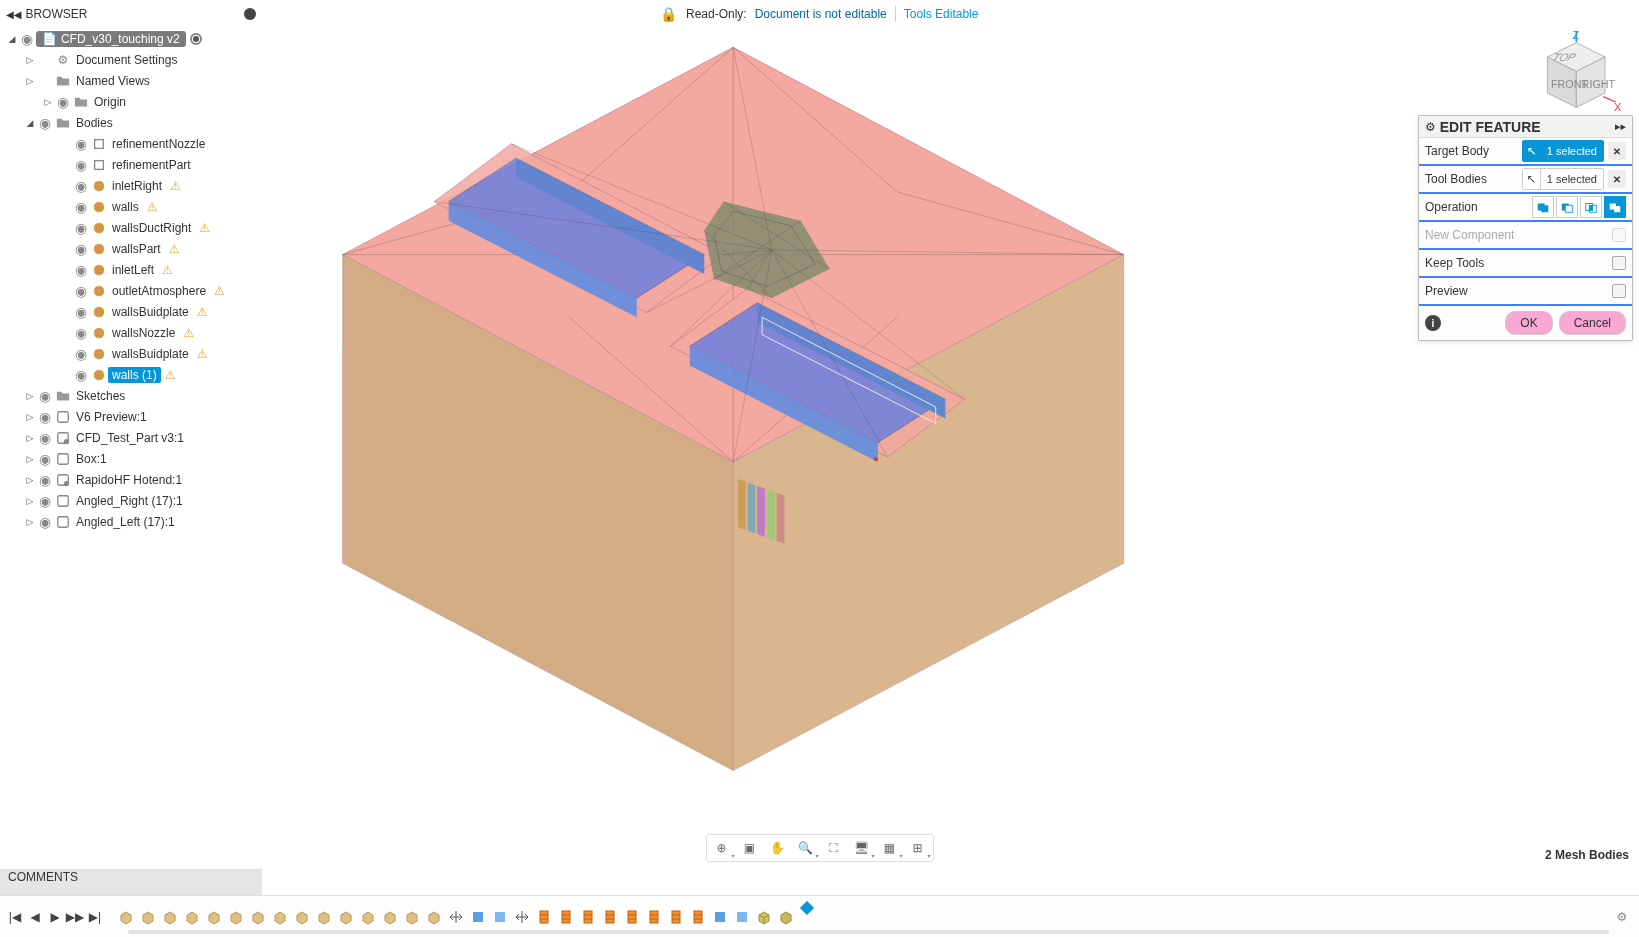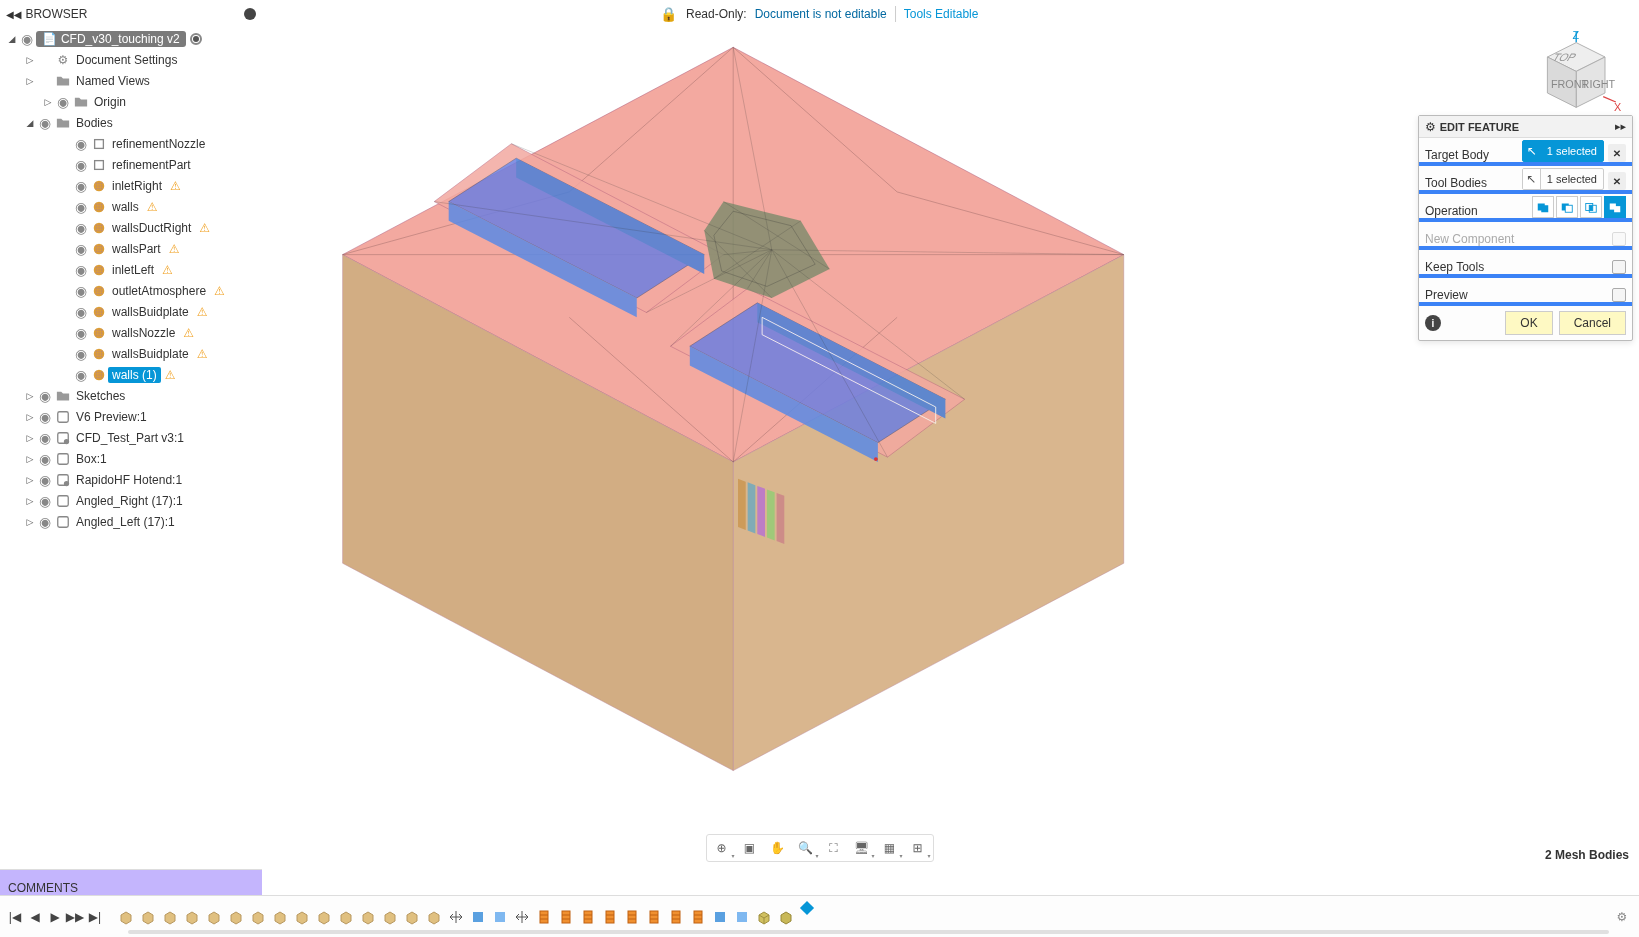--- a/index.html
+++ b/index.html
@@ -20,49 +20,49 @@
 .tr-caret { width: 12px; text-align: center; font-size: 9px; color: #555; cursor: pointer; user-select: none; }
 .tr-vis { width: 18px; text-align: center; color: #888; font-size: 14px; }
 .tr-icon { width: 18px; text-align: center; font-size: 13px; display: flex; align-items: center; justify-content: center; }
 .tr-icon svg { width: 14px; height: 14px; }
 .tr-label { padding: 1px 4px; border-radius: 2px; }
 .tree li.selected .tr-label { background: #0696d7; color: #fff; }
 .tree li .warn { color: #f0a020; margin-left: 4px; font-size: 12px; }
 .file-badge { display: flex; align-items: center; gap: 4px; background: #7a7a7a; color: #fff; border-radius: 3px; padding: 1px 6px; }
 .radio-dot { width: 12px; height: 12px; border-radius: 50%; border: 2px solid #888; background: #fff; margin-left: 4px; display: inline-flex; align-items: center; justify-content: center; }
 .radio-dot::after { content: ""; width: 6px; height: 6px; border-radius: 50%; background: #555; }
-.comments-bar { position: absolute; left: 0; width: 262px; bottom: 42px; height: 26px; border-top: 1px solid #ddd; display: flex; align-items: flex-end; padding: 0 8px; z-index: 10; background: #c4b5fd; }
+.comments-bar { position: absolute; left: 0; width: 262px; bottom: 42px; height: 26px; border-top: 1px solid #ddd; display: flex; align-items: flex-start; padding: 0 8px; z-index: 10; background: #e5e5e5; }
 .comments-bar .collapse-dot { margin-left: auto; }
 .viewport { position: absolute; top: 28px; left: 0; right: 0; bottom: 70px; overflow: hidden; }
 .viewcube { position: absolute; top: 30px; right: 16px; width: 90px; height: 90px; z-index: 15; }
 .viewcube svg { width: 100%; height: 100%; }
 .feature-panel { position: absolute; top: 115px; right: 6px; width: 215px; background: #fdfdfd; border: 1px solid #bbb; border-radius: 2px; z-index: 30; box-shadow: 0 2px 6px rgba(0,0,0,0.1); }
 .fp-header { display: flex; align-items: center; height: 22px; padding: 0 6px; background: #f2f2f2; border-bottom: 1px solid #ddd; }
 .fp-header .gear { font-size: 12px; cursor: pointer; }
-.fp-header .title { flex: 1; font-weight: bold; font-size: 11px; padding-left: 4px; }
+.fp-header .title { flex: 1; font-weight: bold; font-size: 14px; padding-left: 4px; }
 .fp-header .pin { font-size: 11px; cursor: pointer; }
-.fp-row { display: flex; align-items: flex-end; height: 28px; padding: 0 6px; border-bottom: 4px solid #3b82f6; }
+.fp-row { display: flex; align-items: center; height: 28px; padding: 0 6px; border-bottom: 2px solid #3b82f6; }
 .fp-row .label { flex: 1; }
 .fp-row.disabled .label { color: #aaa; }
 .sel-chip { display: flex; align-items: center; height: 22px; border: 1px solid #0696d7; border-radius: 2px; overflow: hidden; }
 .sel-chip .arrow { width: 18px; text-align: center; background: #0696d7; color: #fff; height: 100%; display: flex; align-items: center; justify-content: center; }
 .sel-chip .txt { padding: 0 6px; font-size: 11px; }
 .sel-chip.active { background: #0696d7; color: #fff; }
 .sel-chip.inactive .arrow { background: #fff; color: #555; border-right: 1px solid #ccc; }
 .sel-chip.inactive { border-color: #ccc; }
 .clear-x { width: 18px; height: 18px; display: flex; align-items: center; justify-content: center; margin-left: 4px; background: #eee; cursor: pointer; border-radius: 2px; font-size: 10px; font-weight: bold; }
 .op-btns { display: flex; gap: 2px; }
 .op-btn { width: 22px; height: 22px; border: 1px solid #ccc; display: flex; align-items: center; justify-content: center; cursor: pointer; background: #fff; }
 .op-btn.active { background: #0696d7; border-color: #0696d7; }
 .op-btn svg { width: 14px; height: 14px; }
 .chk { width: 14px; height: 14px; border: 1px solid #aaa; border-radius: 2px; cursor: pointer; background: #f5f5f5; }
 .fp-footer { display: flex; align-items: center; height: 34px; padding: 0 6px; gap: 6px; }
 .fp-footer .info { width: 16px; height: 16px; border-radius: 50%; background: #444; color: #fff; display: flex; align-items: center; justify-content: center; font-size: 10px; font-weight: bold; cursor: pointer; }
 .fp-footer .spacer { flex: 1; }
-.fp-btn { padding: 4px 14px; border: 1px solid #ccc; background: #fef9c3; cursor: pointer; border-radius: 0; }
+.fp-btn { padding: 4px 14px; border: 1px solid #ccc; background: #f9a8d4; cursor: pointer; border-radius: 10px; }
 .nav-toolbar { position: absolute; bottom: 75px; left: 50%; transform: translateX(-50%); display: flex; gap: 2px; background: rgba(255,255,255,0.9); border: 1px solid #ddd; padding: 2px; border-radius: 3px; z-index: 15; }
 .nav-btn { width: 26px; height: 22px; display: flex; align-items: center; justify-content: center; cursor: pointer; color: #666; position: relative; }
 .nav-btn .dd { position: absolute; right: 0; bottom: 0; font-size: 6px; color: #888; }
 .status-right { position: absolute; right: 10px; bottom: 75px; font-weight: bold; }
 .timeline { position: absolute; left: 0; right: 0; bottom: 0; height: 42px; border-top: 1px solid #ddd; display: flex; align-items: center; padding: 0 6px; background: #fdfdfd; z-index: 20; }
 .tl-play { display: flex; gap: 2px; margin-right: 12px; }
 .tl-play .pb { width: 18px; height: 18px; display: flex; align-items: center; justify-content: center; cursor: pointer; color: #444; }
 .tl-items { display: flex; gap: 2px; align-items: center; flex: 1; position: relative; }
 .tl-item { width: 20px; height: 20px; display: flex; align-items: center; justify-content: center; cursor: pointer; border-radius: 2px; }
 .tl-item svg { width: 16px; height: 16px; }

